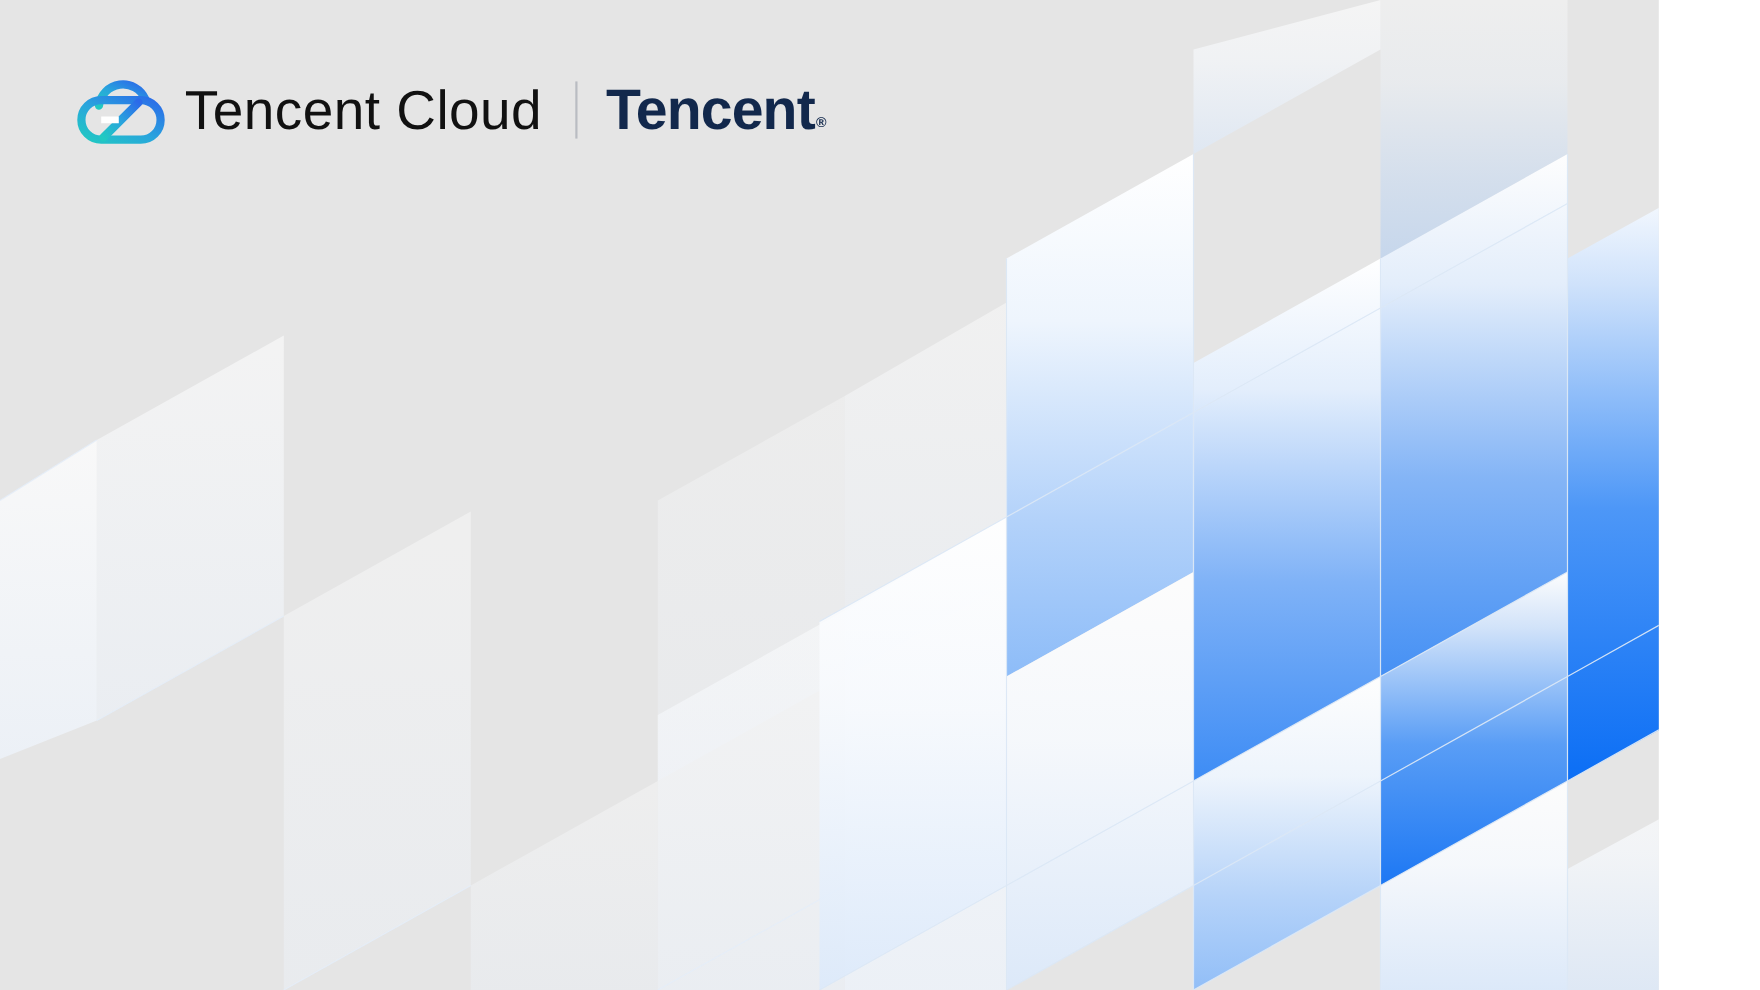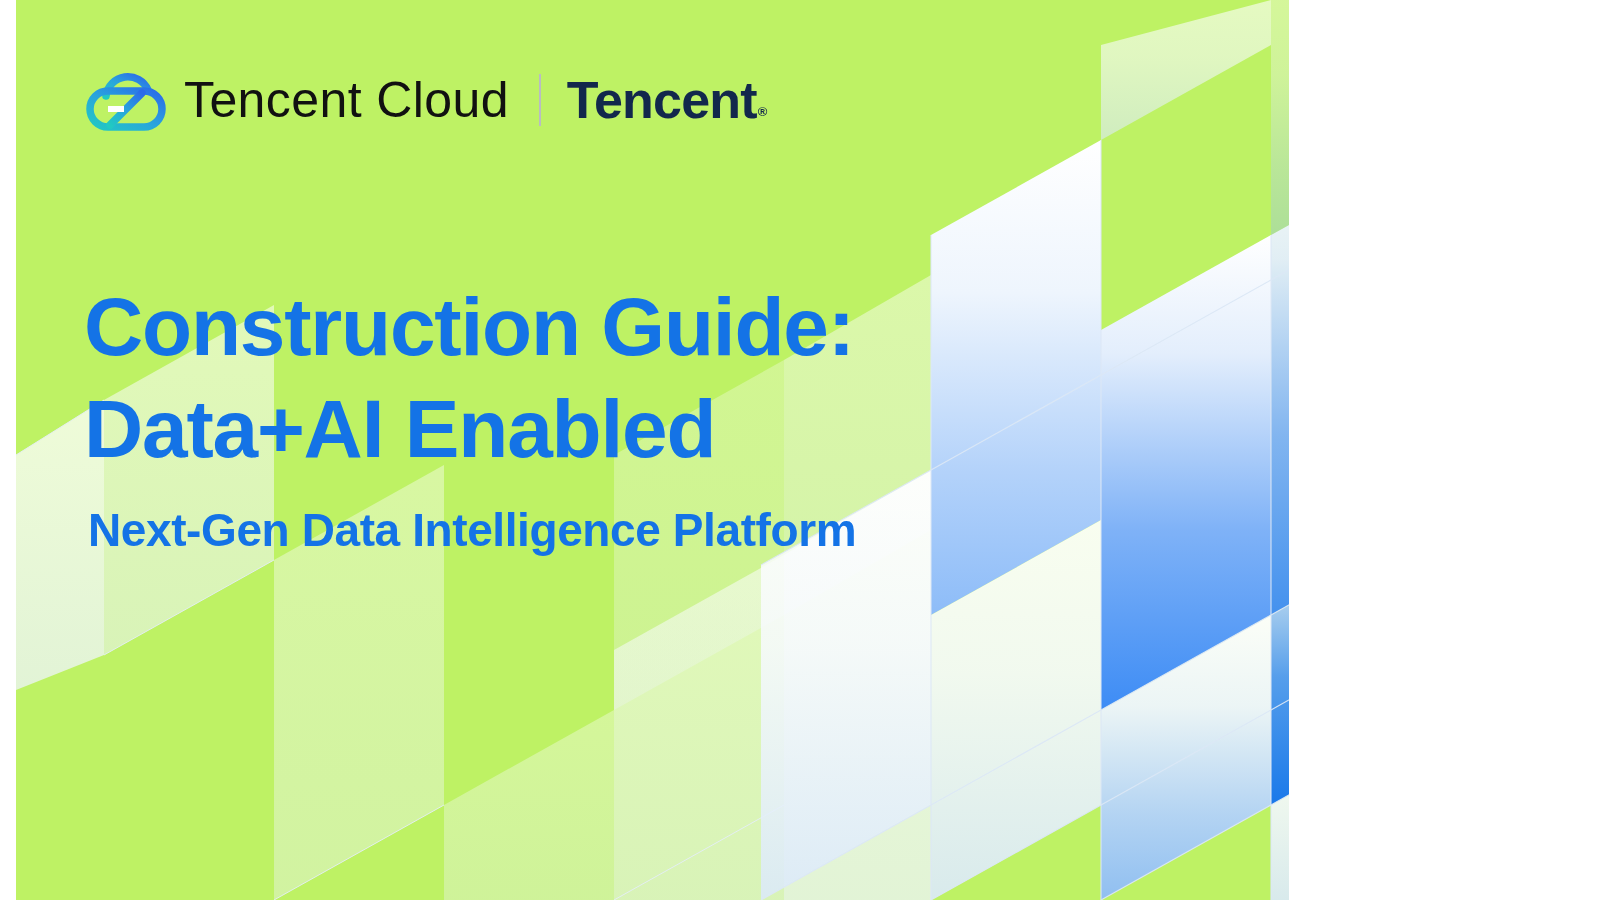--- a/index.html
+++ b/index.html
@@ -7,25 +7,24 @@
     margin: 0;
     padding: 0;
     background: #ffffff;
   }
   body {
     font-family: "Liberation Sans", sans-serif;
   }
 
   #slide {
     position: relative;
-    width: 1273px;
+    width: 1508px;
     height: 900px;
     overflow: hidden;
-    background: #bef264;
-    margin-left: 16px;
+    background: #e5e5e5;
   }
 
   
   #bg-art {
     position: absolute;
     inset: 0;
     width: 1600px;
     height: 900px;
     pointer-events: none;
   }
@@ -214,19 +213,14 @@
       <line x1="24" y1="40" x2="38" y2="40" stroke="url(#tcGrad)" stroke-width="7.5" stroke-linecap="round" opacity="0"></line>
     </svg>
 
     <div id="tc-wordmark">Tencent Cloud</div>
 
     <div id="logo-divider"></div>
 
     <div id="gartner-wordmark"><span>Tencent</span><span class="reg">®</span></div>
   </div>
 
-  <div id="headline-block">
-    <div class="headline-line">Construction Guide:</div>
-    <div class="headline-line">Data+AI Enabled</div>
-    <div id="subtitle">Next-Gen Data Intelligence Platform</div>
-  </div>
 
 </div>
 
 </body></html>

